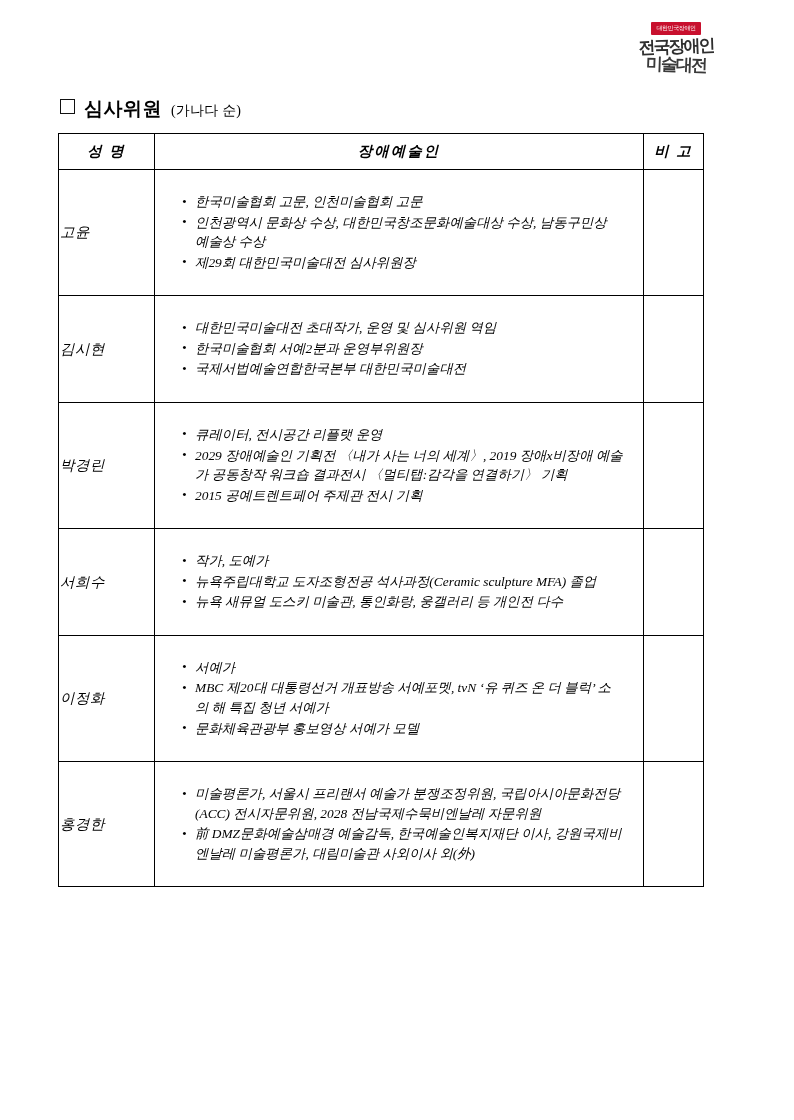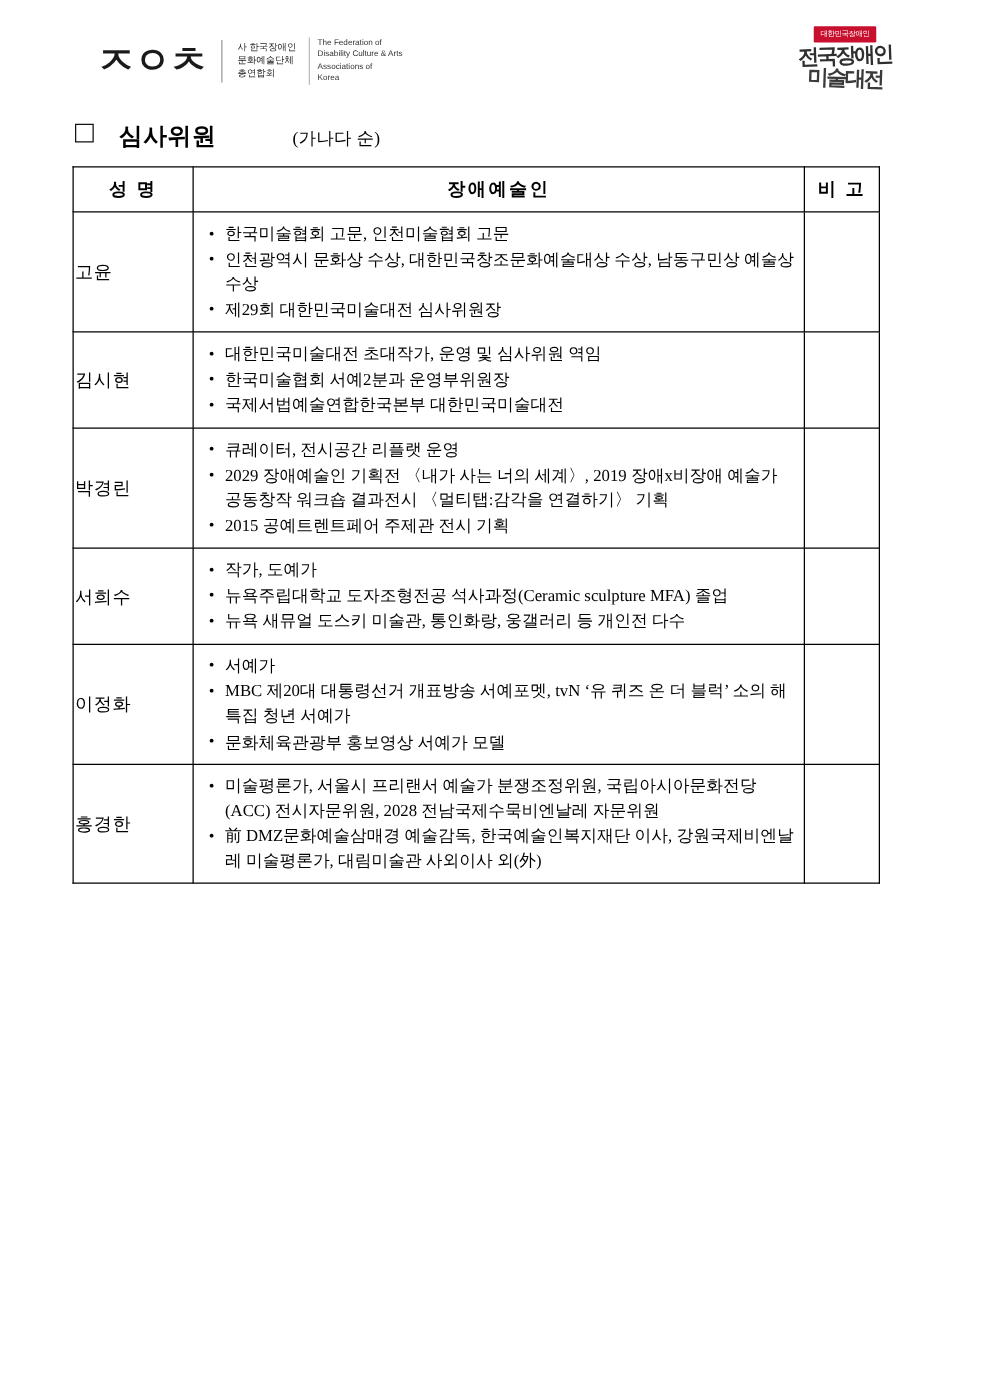--- a/index.html
+++ b/index.html
@@ -110,46 +110,46 @@
     transform: rotate(2deg);
   }
 
   
   .section-heading {
     position: absolute;
     left: 60px;
     top: 96px;
     display: flex;
     align-items: baseline;
-    gap: 20px;
+    gap: 9px;
   }
   .checkbox-glyph {
     display: inline-block;
     width: 13px;
     height: 13px;
     border: 1.4px solid #111;
     transform: translateY(-1px);
   }
   .heading-main {
     font-size: 19px;
     font-weight: bold;
     letter-spacing: 0.5px;
   }
   .heading-sub {
     font-size: 14px;
     letter-spacing: 0.2px;
-    margin-left: 41px;
   }
 
   
   .table-wrap {
     position: absolute;
     left: 58px;
     top: 133px;
     width: 645px;
+    font-style: italic;
   }
   table.judges {
     border-collapse: collapse;
     width: 100%;
     table-layout: fixed;
   }
   table.judges th,
   table.judges td {
     border: 1px solid #000000;
     vertical-align: middle;
@@ -170,21 +170,21 @@
     font-size: 14.5px;
     letter-spacing: 0.5px;
   }
   td.note { }
   td.career {
     padding: 6px 4px 7px 10px;
     font-size: 13.4px;
     line-height: 1.46;
   }
   td.career ul {
-    margin: 1px;
+    margin: 16px;
     padding: 0;
     list-style: none;
   }
   td.career li {
     position: relative;
     padding-left: 14px;
     margin: 0 0 1px 0;
     text-indent: 0;
   }
   td.career li::before {
@@ -196,31 +196,20 @@
     line-height: 1.5;
   }
 </style>
 </head>
 <body>
 
 <div class="page">
 
   <div class="header">
 
-    <div class="logo-left">
-      <span class="logo-mark">ㅈㅇㅊ</span>
-      <span class="logo-divider"></span>
-      <span class="logo-text-ko">사 한국장애인
-문화예술단체
-총연합회</span>
-      <span class="logo-text-en">The Federation of
-Disability Culture &amp; Arts
-Associations of
-Korea</span>
-    </div>
 
     <div class="logo-right">
       <span class="ribbon">대한민국장애인</span>
       <div class="brand-kr">전국장애인</div>
       <div class="brand-sub">미술대전</div>
     </div>
 
   </div>
 
   <div class="section-heading">

